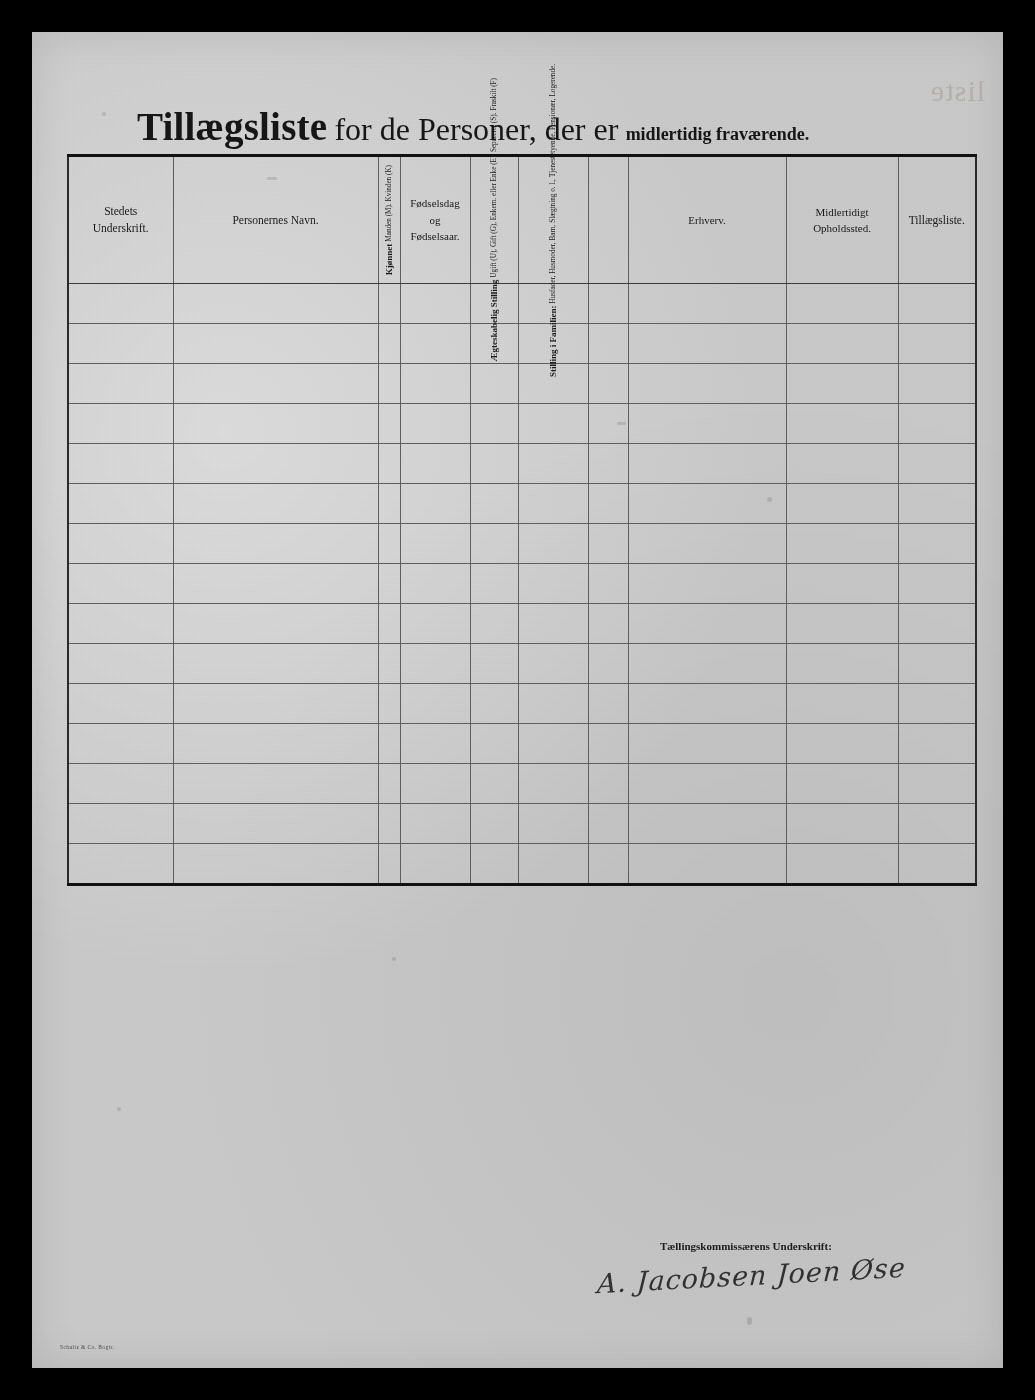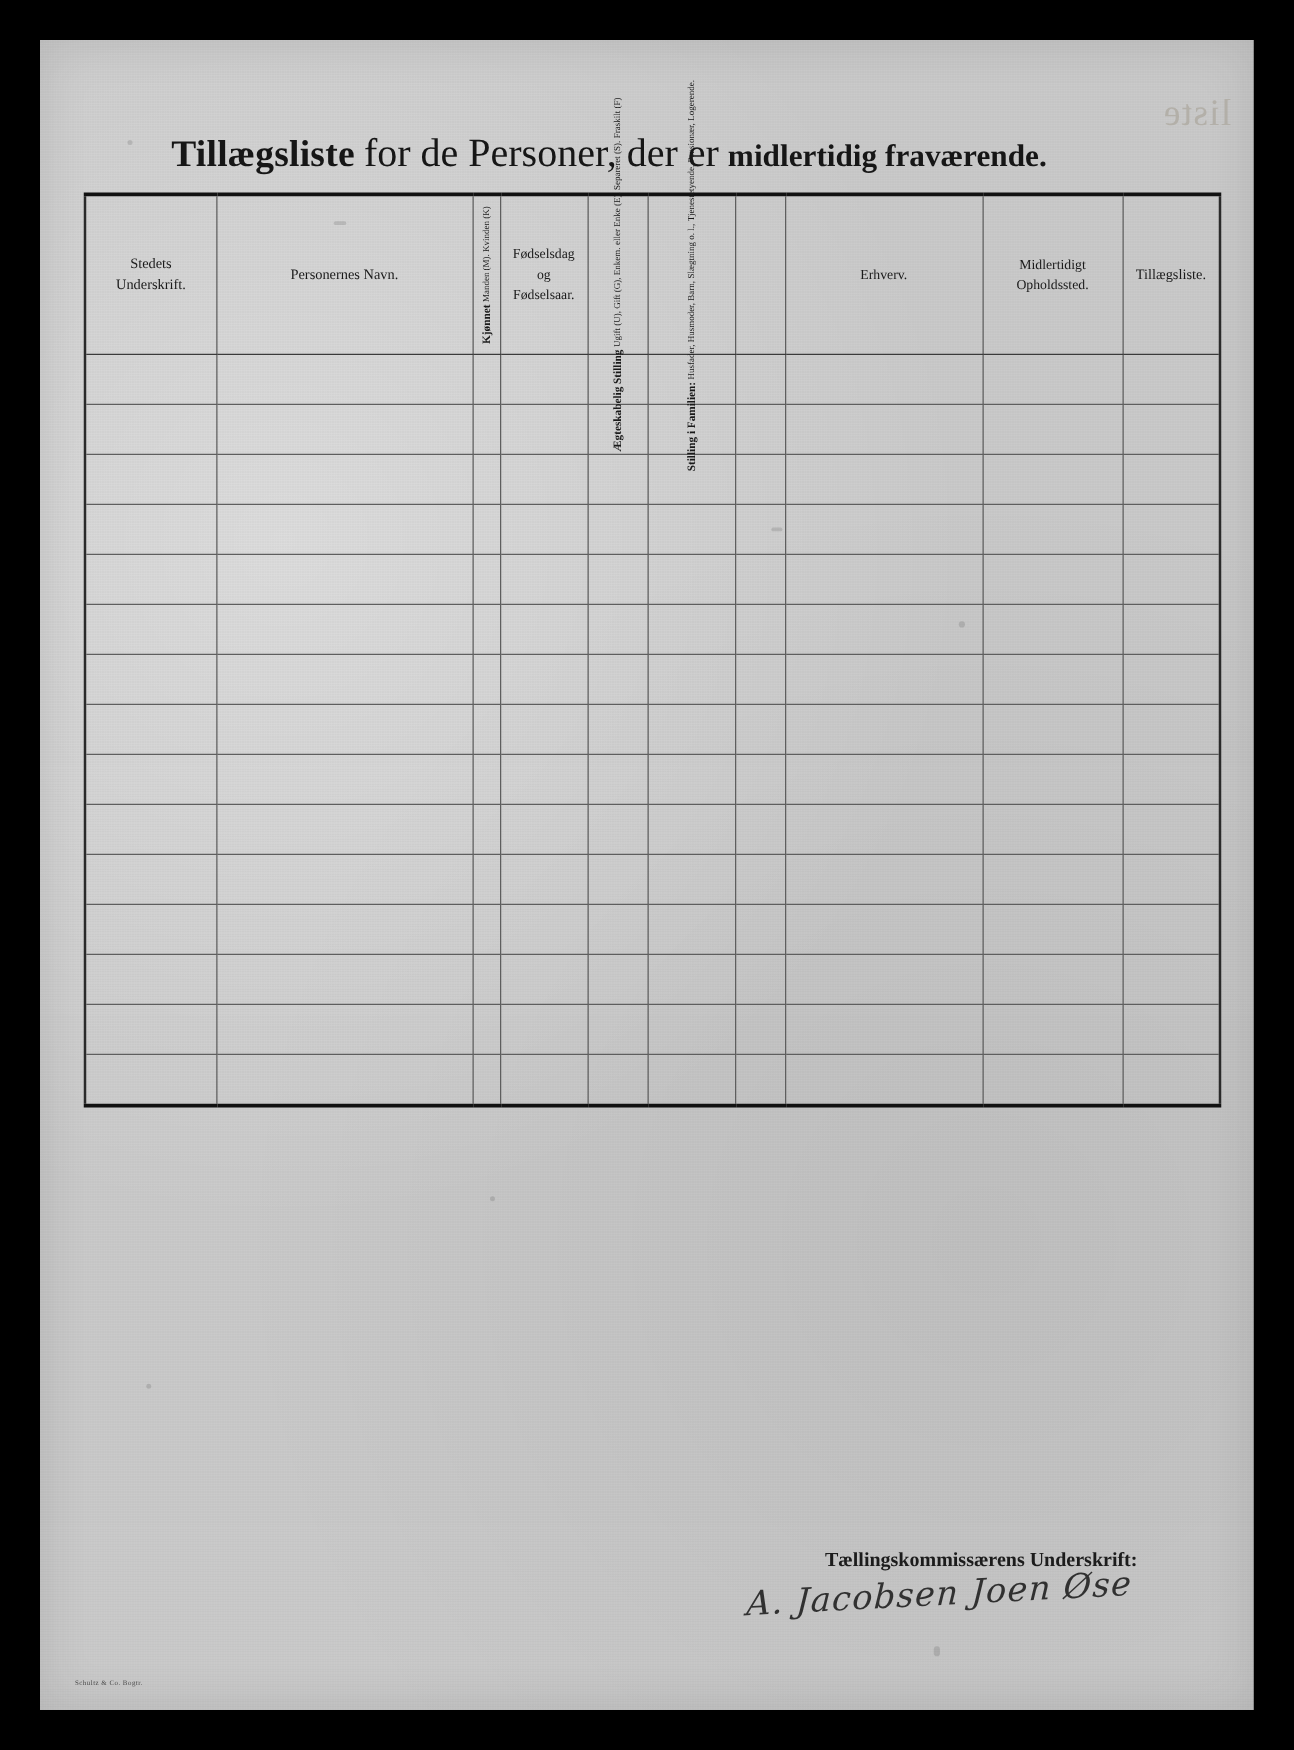--- a/index.html
+++ b/index.html
@@ -54,29 +54,29 @@
     position: absolute;
     left: 105px;
     top: 72px;
     width: 860px;
     font-size: 29px;
     color: #161616;
     white-space: nowrap;
   }
   .title .t-big {
     font-weight: bold;
-    font-size: 30px;
+    font-size: 39px;
     letter-spacing: .2px;
   }
   .title .t-mid {
     font-size: 32px;
   }
   .title .t-bold2 {
     font-weight: bold;
-    font-size: 25px;
+    font-size: 18px;
   }
 
   
   .tbl-wrap {
     position: absolute;
     left: 35px;
     top: 122px;
     width: 908px;
   }
   table.census {
@@ -134,21 +134,21 @@
   tbody tr { height: 39px; }
   tbody td { height: 39px; }
 
   .thick-left  { border-left: 2px solid #2a2a2a !important; }
   .thick-right { border-right: 2px solid #2a2a2a !important; }
 
   .sig-label {
     position: absolute;
     left: 628px;
     top: 1208px;
-    font-size: 16px;
+    font-size: 11px;
     color: #1c1c1c;
     font-weight: bold;
   }
   .signature {
     position: absolute;
     left: 565px;
     top: 1228px;
     font-family: "DejaVu Serif", serif;
     font-style: italic;
     font-size: 27px;

